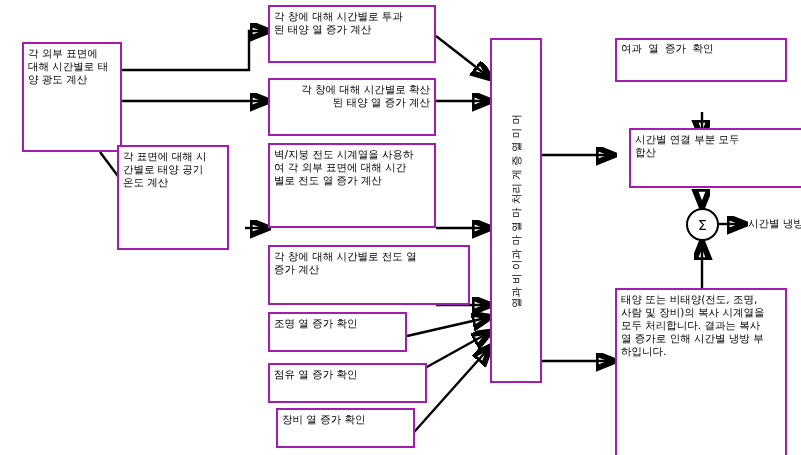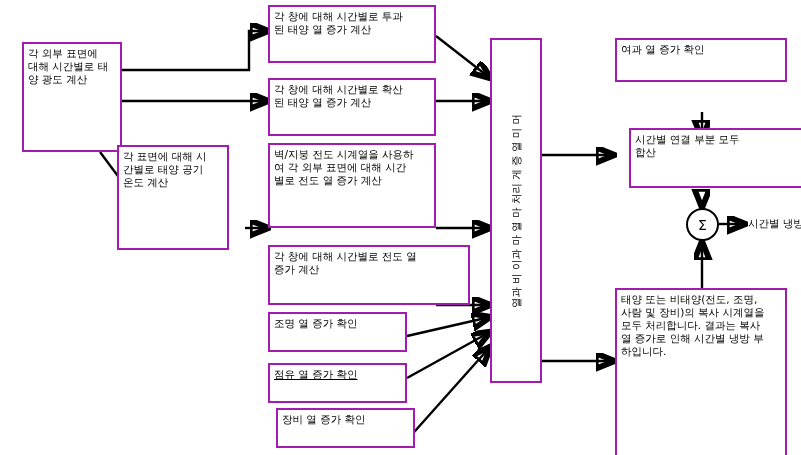--- a/index.html
+++ b/index.html
@@ -130,41 +130,41 @@
 대해 시간별로 태
 양 광도 계산</div>
 
   <div class="node" style="left:117px; top:145px; width:112px; height:105px;">각 표면에 대해 시
 간별로 태양 공기
 온도 계산</div>
 
   <div class="node" style="left:268px; top:5px; width:168px; height:58px;">각 창에 대해 시간별로 투과
 된 태양 열 증가 계산</div>
 
-  <div class="node" style="left:268px; top:78px; width:168px; height:58px;">각 창에 대해 시간별로 확산
+  <div class="node" style="left:268px; top:78px; width:168px; height:58px;text-align:right;">각 창에 대해 시간별로 확산
 된 태양 열 증가 계산</div>
 
   <div class="node" style="left:268px; top:143px; width:168px; height:85px;">벽/지붕 전도 시계열을 사용하
 여 각 외부 표면에 대해 시간
 별로 전도 열 증가 계산</div>
 
   <div class="node" style="left:268px; top:245px; width:202px; height:60px;">각 창에 대해 시간별로 전도 열
 증가 계산</div>
 
   <div class="node" style="left:268px; top:312px; width:139px; height:40px;">조명 열 증가 확인</div>
 
-  <div class="node" style="left:268px; top:363px; width:139px; height:40px;text-decoration:underline;">점유 열 증가 확인</div>
+  <div class="node" style="left:268px; top:363px; width:159px; height:40px;">점유 열 증가 확인</div>
 
   <div class="node" style="left:276px; top:408px; width:139px; height:40px;">장비 열 증가 확인</div>
 
   <div class="node vtext" style="left:490px; top:38px; width:52px; height:345px;">
     <span class="vtext-inner">열과 비 이과 마 열 마 처리 게 증 열 미 머</span>
   </div>
 
-  <div class="node" style="left:615px; top:38px; width:172px; height:44px;">여과 열 증가 확인</div>
+  <div class="node" style="left:615px; top:38px; width:172px; height:44px;font-family:Liberation Mono, monospace;">여과 열 증가 확인</div>
 
   <div class="node" style="left:629px; top:128px; width:203px; height:60px;">시간별 연결 부분 모두
 합산</div>
 
   <div class="sigma" style="left:686px; top:208px; width:33px; height:33px;">
     <span>Σ</span>
   </div>
 
   <div class="freetext" style="left:748px; top:217px;">시간별 냉방 부하</div>
 

